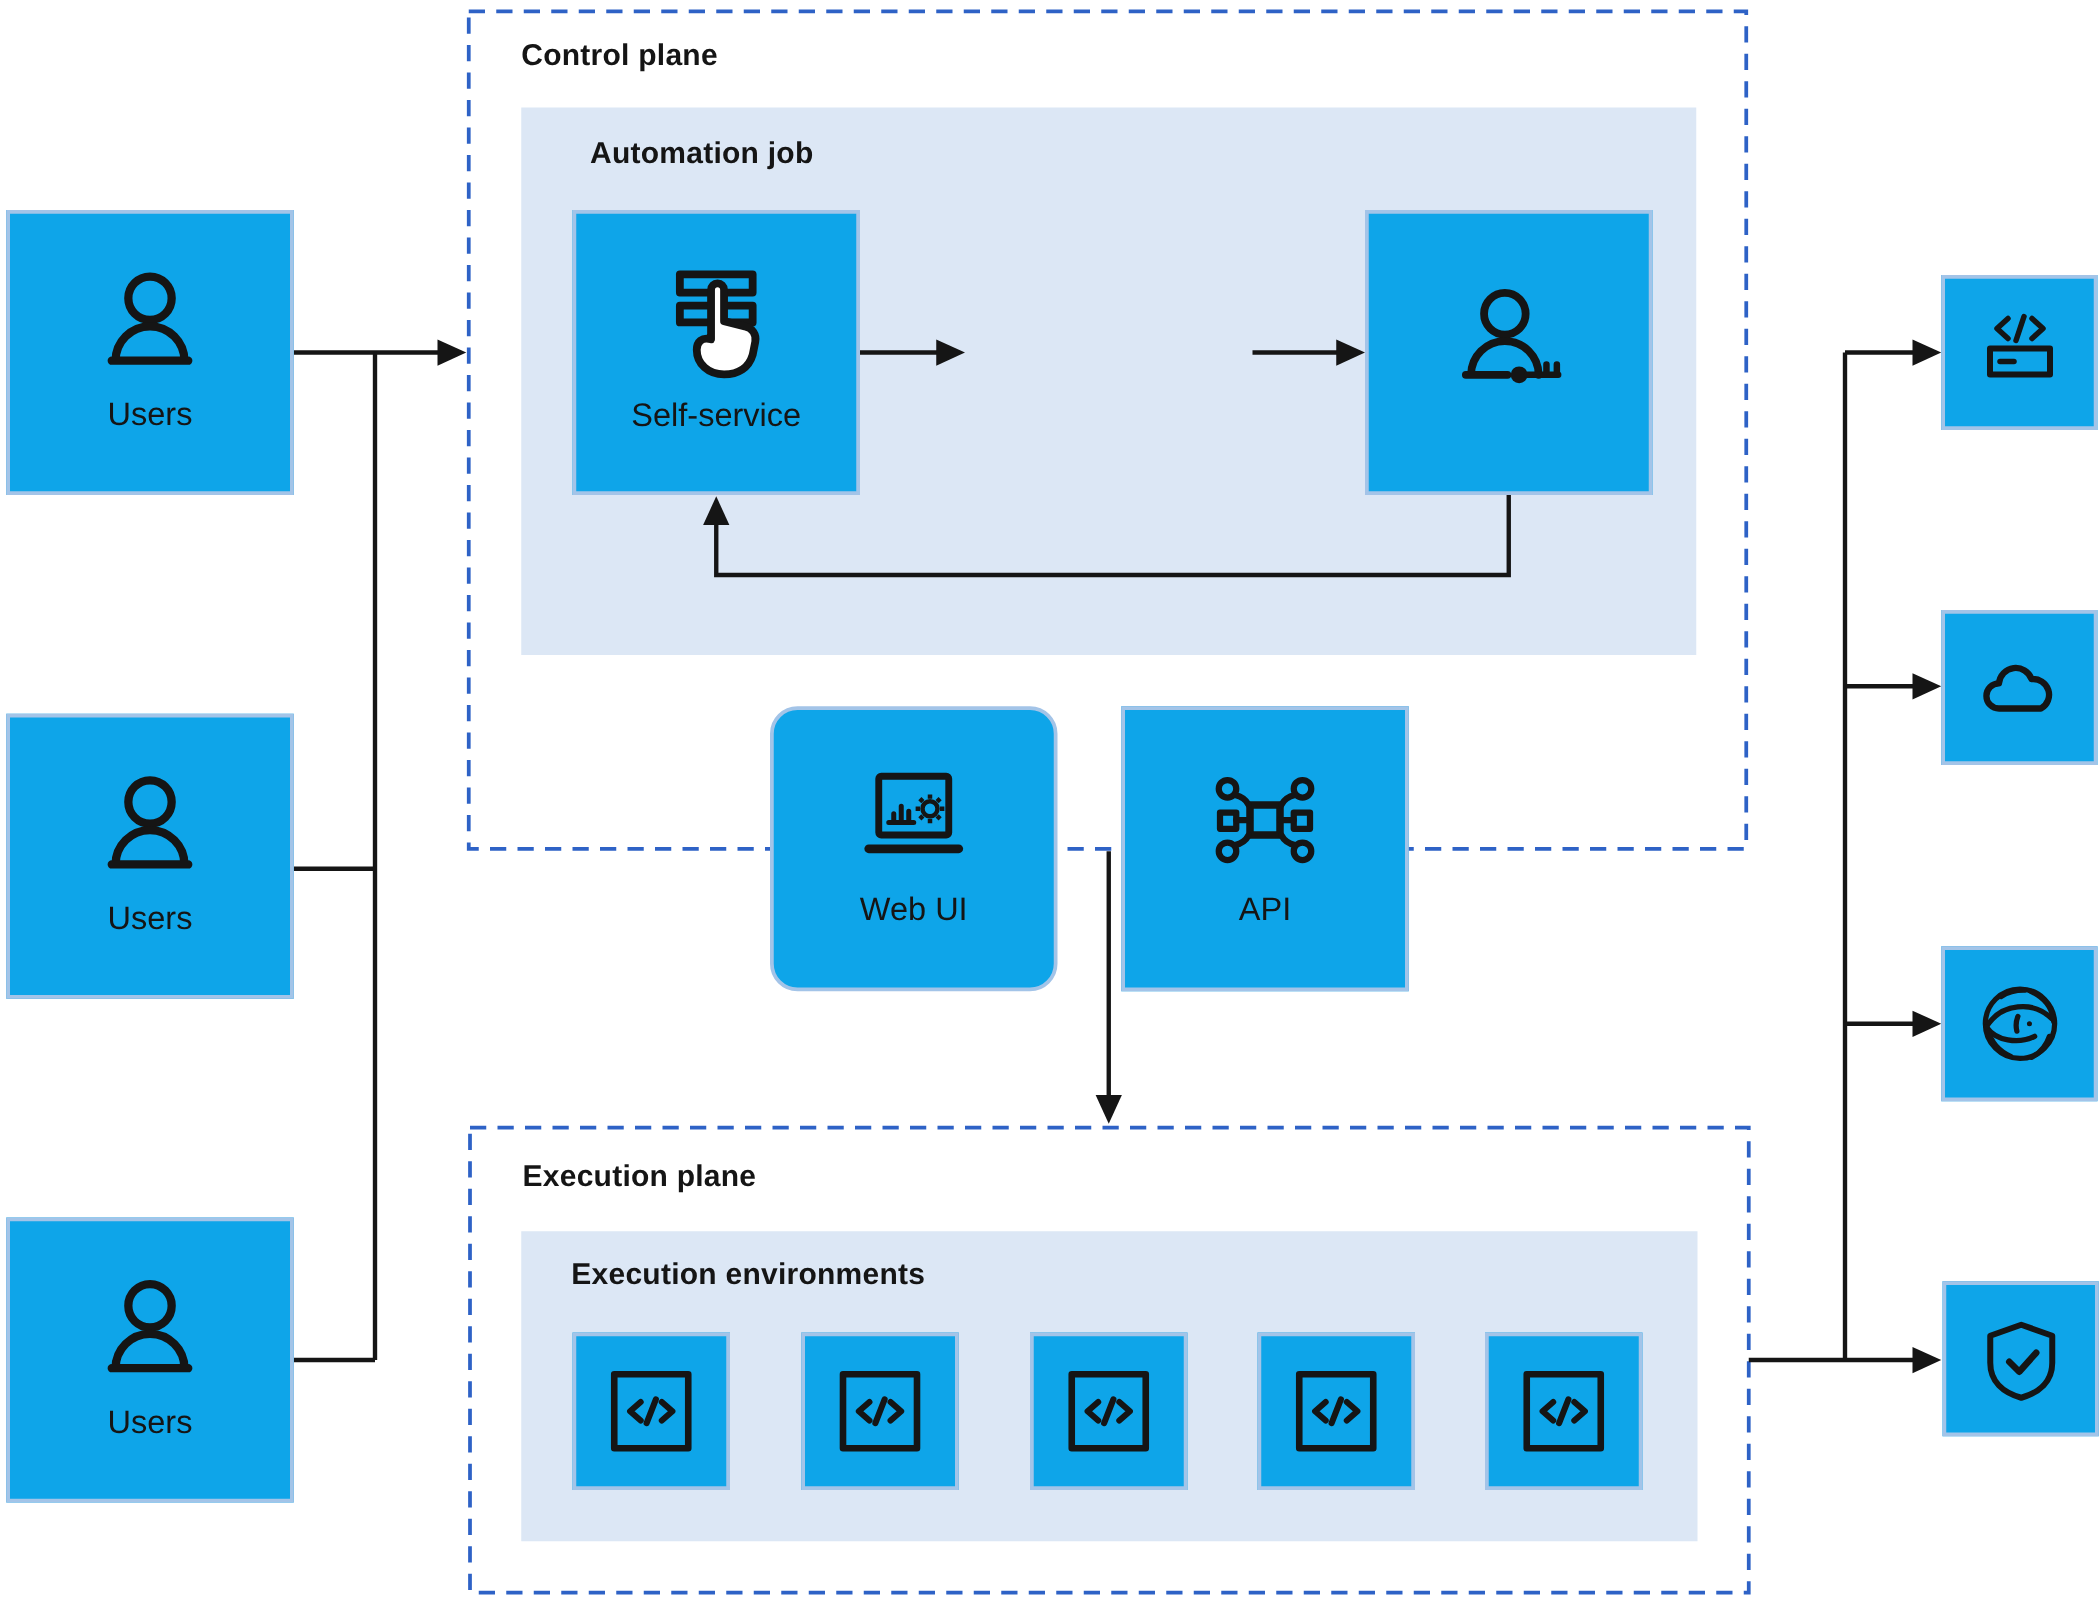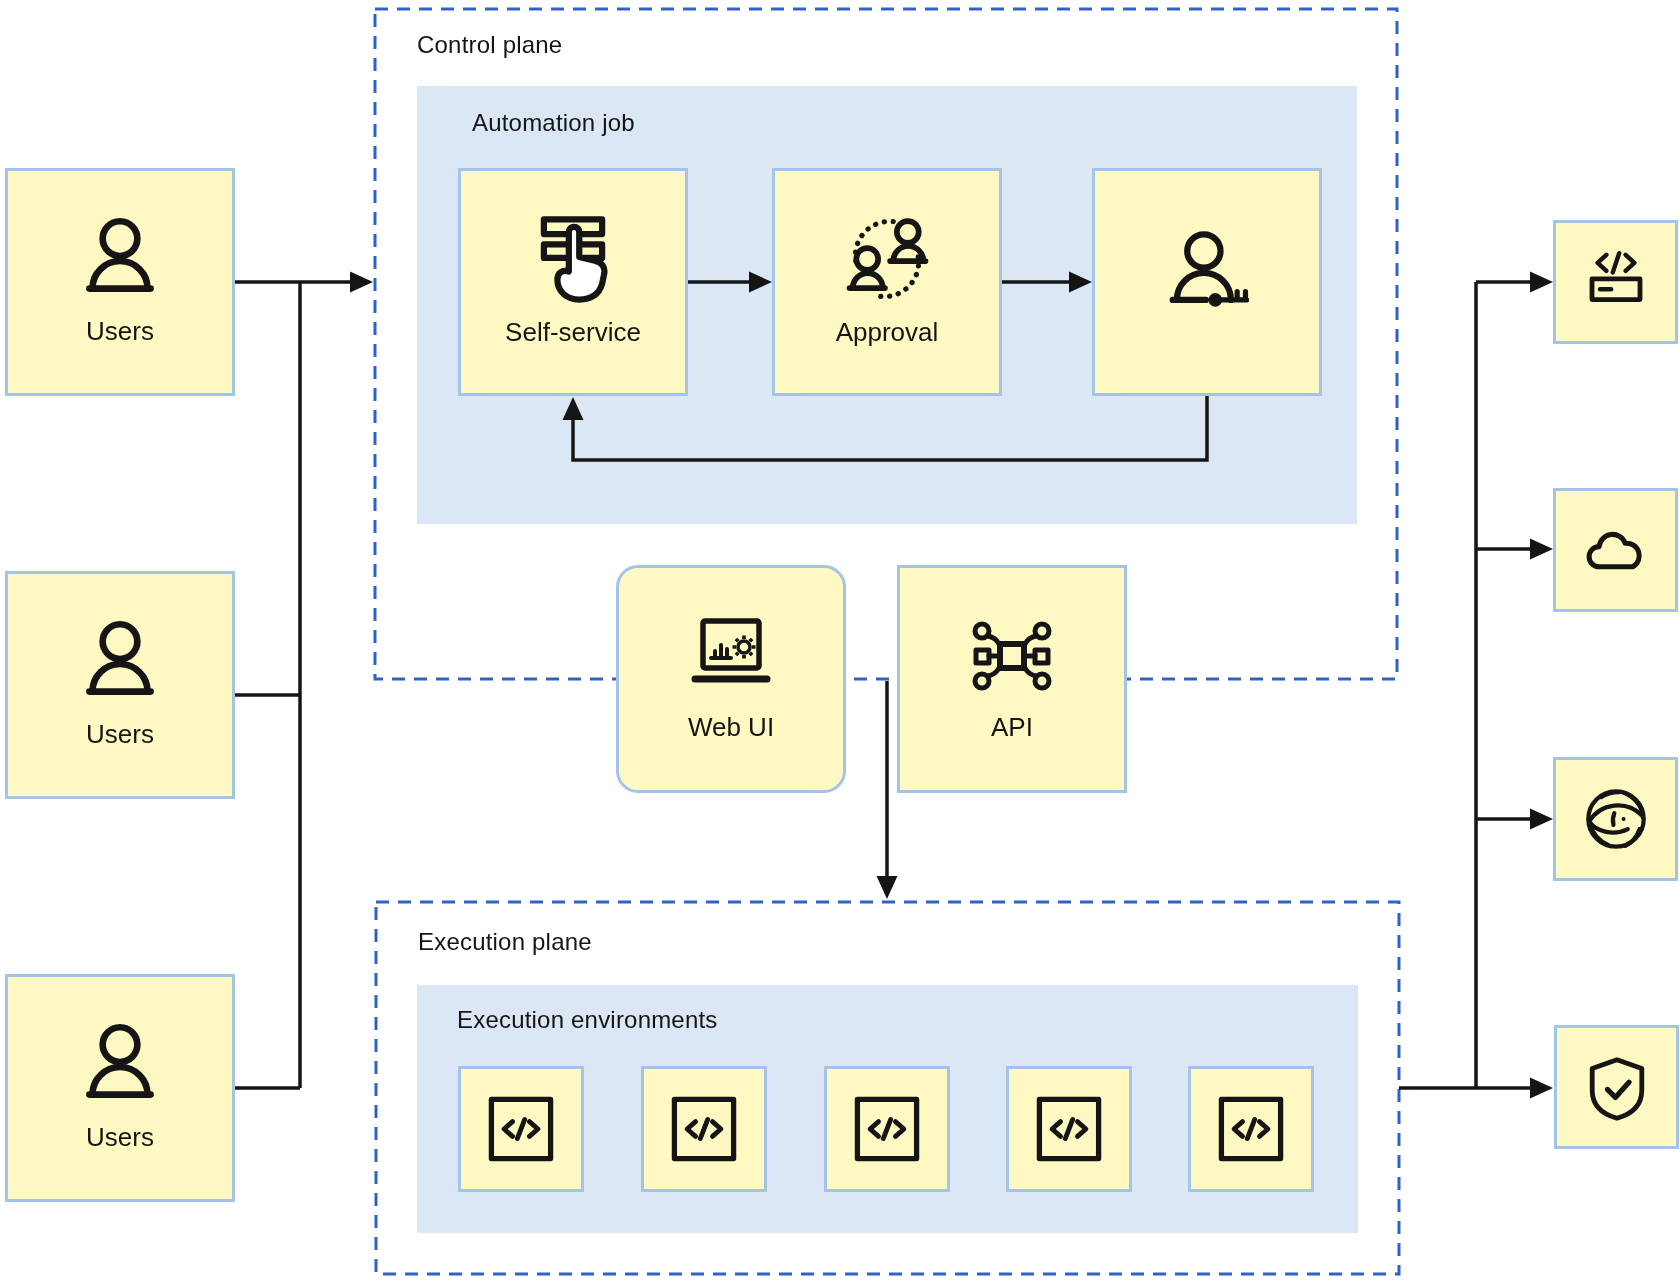--- a/index.html
+++ b/index.html
@@ -3,25 +3,25 @@
 <meta charset="utf-8">
 <style>
   html,body{margin:0;padding:0;background:#ffffff;}
   #canvas{
     position:relative;width:1680px;height:1282px;background:#fff;overflow:hidden;
     font-family:"Liberation Sans","DejaVu Sans",sans-serif;color:#151515;
   }
   .fill-rect{position:absolute;background:#dce7f5;}
   #wires{position:absolute;left:0;top:0;z-index:2;pointer-events:none;}
   .plane-title{
-    position:absolute;z-index:3;font-size:24px;font-weight:400;color:#151515;
+    position:absolute;z-index:3;font-size:24px;font-weight:700;color:#151515;
     letter-spacing:.2px;white-space:nowrap;
   }
   .node{
-    position:absolute;z-index:4;background:#fef9c3;border:3px solid #a3c4e8;
+    position:absolute;z-index:4;background:#0ea5e9;border:3px solid #a3c4e8;
     box-sizing:border-box;display:flex;flex-direction:column;align-items:center;
     justify-content:center;text-align:center;
   }
   .node .icon{display:block;line-height:0;}
   .node .lbl{
     font-size:26px;font-weight:500;color:#151515;line-height:1.18;margin-top:6px;
   }
   .node.big{width:230px;height:228px;padding-bottom:10px;}
   .node.small{width:126px;height:126px;}
   .node.target{width:125px;height:124px;}
@@ -109,33 +109,20 @@
     <span class="icon">
       <svg class="glyph" width="104" height="104" viewBox="0 0 100 100" stroke-width="6">
         <rect x="22" y="12" width="56" height="14"></rect>
         <rect x="22" y="36" width="56" height="13"></rect>
         <path d="M46,62 V24 a5,5 0 0 1 10,0 V48 l16,4 a10,10 0 0 1 8,12 l-2,10 c-3,10 -11,15 -22,15 c-12,0 -21,-8 -21,-19 c0,-6 4,-10 11,-8 z" fill="#ffffff"></path>
       </svg>
     </span>
     <div class="lbl">Self-service</div>
   </div>
 
-  <div class="node big" style="left:772px;top:168px;">
-    <span class="icon">
-      <svg class="glyph" width="104" height="104" viewBox="0 0 100 100" stroke-width="5.5">
-        <path d="M20,52 A33,33 0 0 1 56,14" stroke-dasharray="0.2 8.4" stroke-width="5"></path>
-        <path d="M80,48 A33,33 0 0 1 44,86" stroke-dasharray="0.2 8.4" stroke-width="5"></path>
-        <circle cx="70" cy="24" r="10.5"></circle>
-        <path d="M53,52 h34 M56,52 a14.5,14.5 0 0 1 29,0"></path>
-        <circle cx="31" cy="50" r="10.5"></circle>
-        <path d="M14,78 h34 M17,78 a14.5,14.5 0 0 1 29,0"></path>
-      </svg>
-    </span>
-    <div class="lbl">Approval</div>
-  </div>
 
   <div class="node big" style="left:1092px;top:168px;">
     <span class="icon">
       <svg class="glyph" width="104" height="104" viewBox="0 0 100 100" stroke-width="6">
         <circle cx="47" cy="25" r="16"></circle>
         <path d="M17,72 h32 M21,72 a26,26 0 0 1 52,0"></path>
         <circle cx="58" cy="72" r="6.5" fill="#151515" stroke="none"></circle>
         <path d="M64,72 h24 M79,72 v-8 M87,72 v-8" stroke-width="5"></path>
       </svg>
     </span>

